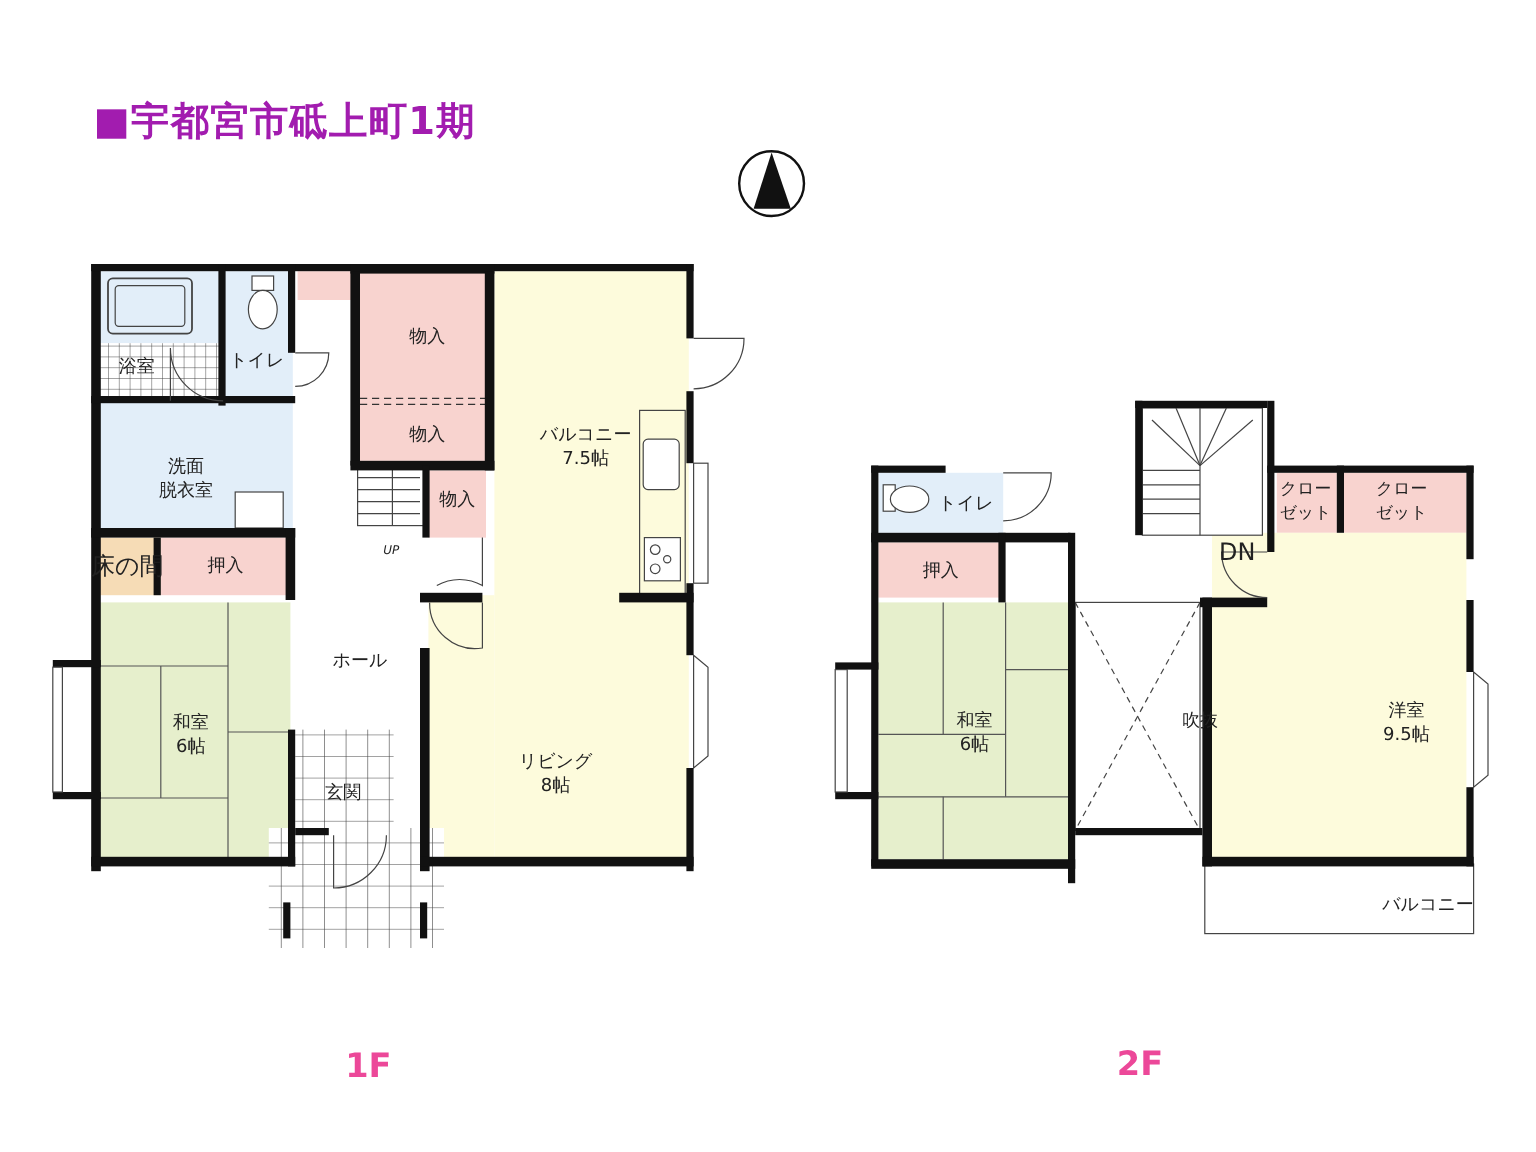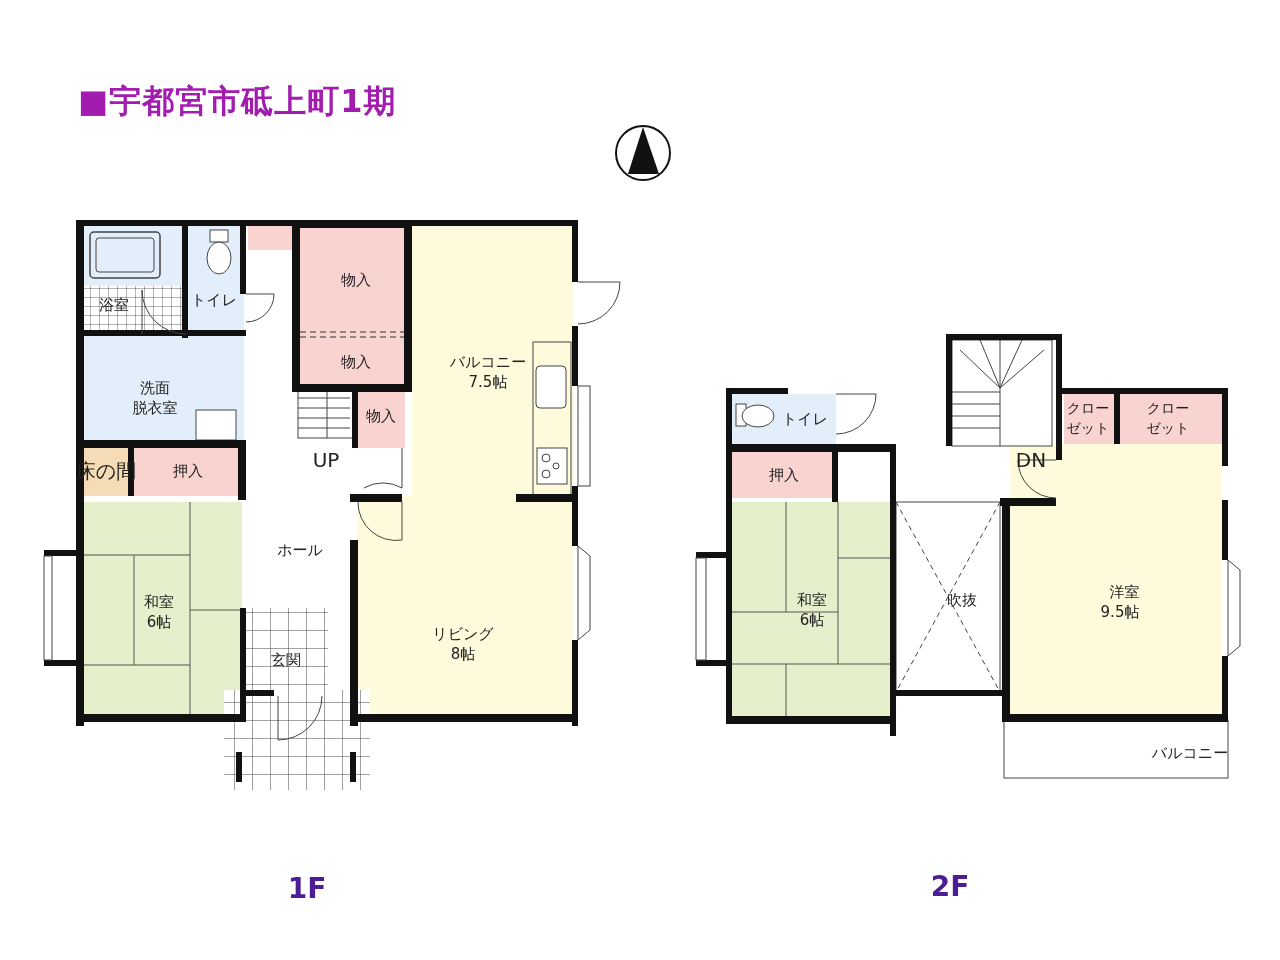--- a/index.html
+++ b/index.html
@@ -1,21 +1,21 @@
 <!DOCTYPE html>
 <html><head>
 <meta charset="utf-8">
 <style>
   html, body { margin: 0; padding: 0; background: #ffffff; }
   body { width: 1280px; height: 960px; position: relative; overflow: hidden; font-family: "DejaVu Sans", "Liberation Sans", sans-serif; }
   .title { position: absolute; left: 78px; top: 80px; font-size: 32px; font-weight: bold; color: #a21caf; letter-spacing: 1px; }
   svg.plan { position: absolute; left: 0; top: 0; }
   .lbl { position: absolute; font-size: 15px; font-weight: normal; color: #222; text-align: center; line-height: 20px; white-space: nowrap; transform: translate(-50%, -50%); }
   .lbl span { display: block; }
-  .floor { position: absolute; font-size: 28px; font-weight: bold; color: #4c1d95; transform: translate(-50%, -50%); }
+  .floor { position: absolute; font-size: 28px; font-weight: bold; color: #ec4899; transform: translate(-50%, -50%); }
 </style>
 </head>
 <body>
 
 <div class="title">■宇都宮市砥上町1期</div>
 
 <svg class="plan" width="1280" height="960" viewBox="0 0 1280 960" xmlns="http://www.w3.org/2000/svg">
   <defs>
     <pattern id="tile" width="9" height="9" patternUnits="userSpaceOnUse">
       <rect width="9" height="9" fill="#ffffff"></rect>
@@ -200,21 +200,21 @@
 
 <div class="lbl" style="left:114px; top:305px;">浴室</div>
 <div class="lbl" style="left:214px; top:300px;">トイレ</div>
 <div class="lbl" style="left:155px; top:398px;">
   <span>洗面</span>
   <span>脱衣室</span>
 </div>
 <div class="lbl" style="left:356px; top:280px;">物入</div>
 <div class="lbl" style="left:356px; top:362px;">物入</div>
 <div class="lbl" style="left:381px; top:416px;">物入</div>
-<div class="lbl" style="left:326px; top:460px; font-weight:normal; font-size:20px;">UP</div>
+<div class="lbl" style="left:326px; top:460px; font-weight:normal; font-size:10px;font-style:italic;">UP</div>
 <div class="lbl" style="left:488px; top:372px;">
   <span>バルコニー</span>
   <span>7.5帖</span>
 </div>
 <div class="lbl" style="left:106px; top:471px; font-size:20px;">床の間</div>
 <div class="lbl" style="left:188px; top:471px;">押入</div>
 <div class="lbl" style="left:300px; top:550px;text-align:center;">ホール</div>
 <div class="lbl" style="left:159px; top:612px;">
   <span>和室</span>
   <span>6帖</span>
@@ -233,21 +233,21 @@
 </div>
 <div class="lbl" style="left:1168px; top:418px; font-size:14px;">
   <span>クロー</span>
   <span>ゼット</span>
 </div>
 <div class="lbl" style="left:1031px; top:460px; font-weight:normal; font-size:20px;">DN</div>
 <div class="lbl" style="left:812px; top:610px;">
   <span>和室</span>
   <span>6帖</span>
 </div>
-<div class="lbl" style="left:962px; top:600px;">吹抜</div>
-<div class="lbl" style="left:1120px; top:602px;text-align:right;">
+<div class="lbl" style="left:1000px; top:600px;">吹抜</div>
+<div class="lbl" style="left:1172px; top:602px;">
   <span>洋室</span>
   <span>9.5帖</span>
 </div>
 <div class="lbl" style="left:1164px; top:753px;margin-left:26px;">バルコニー</div>
 
 <div class="floor" style="left:307px; top:888px;">1F</div>
 <div class="floor" style="left:950px; top:886px;">2F</div>
 
 </body></html>

